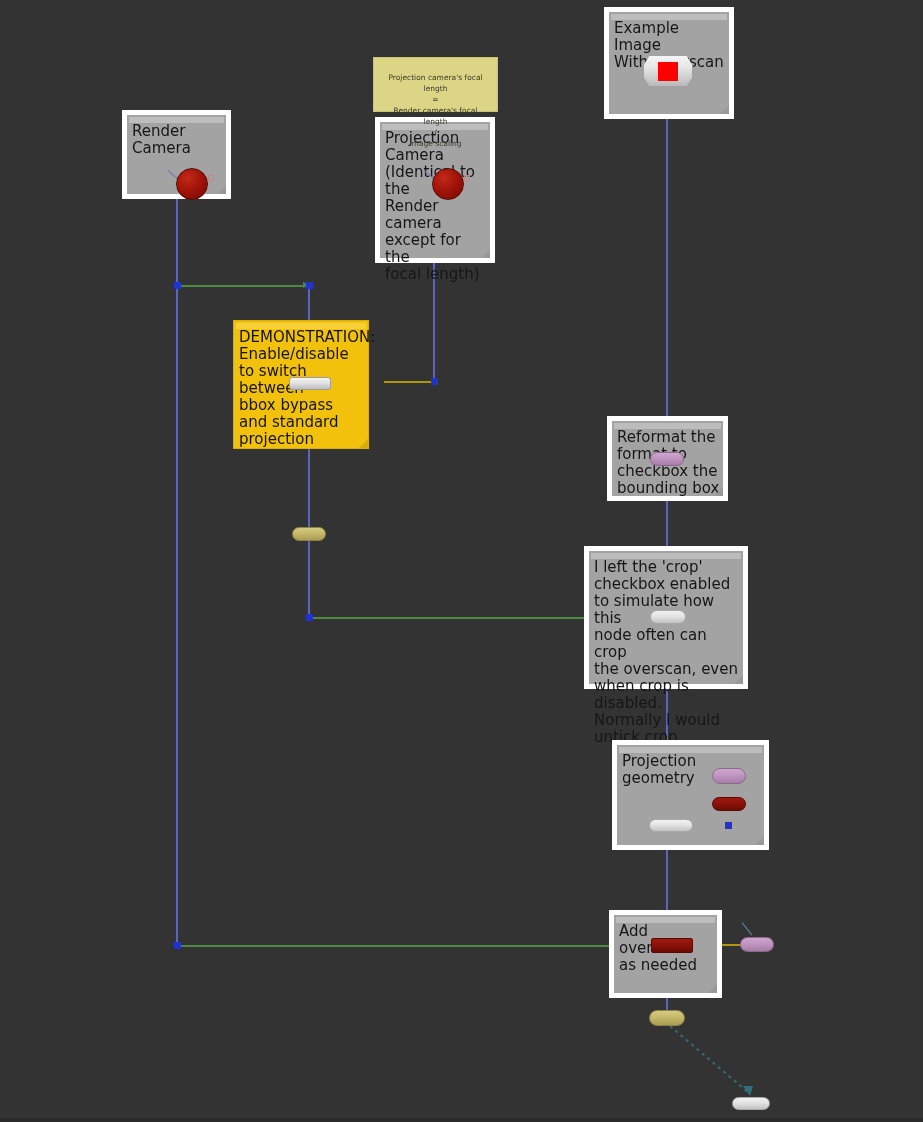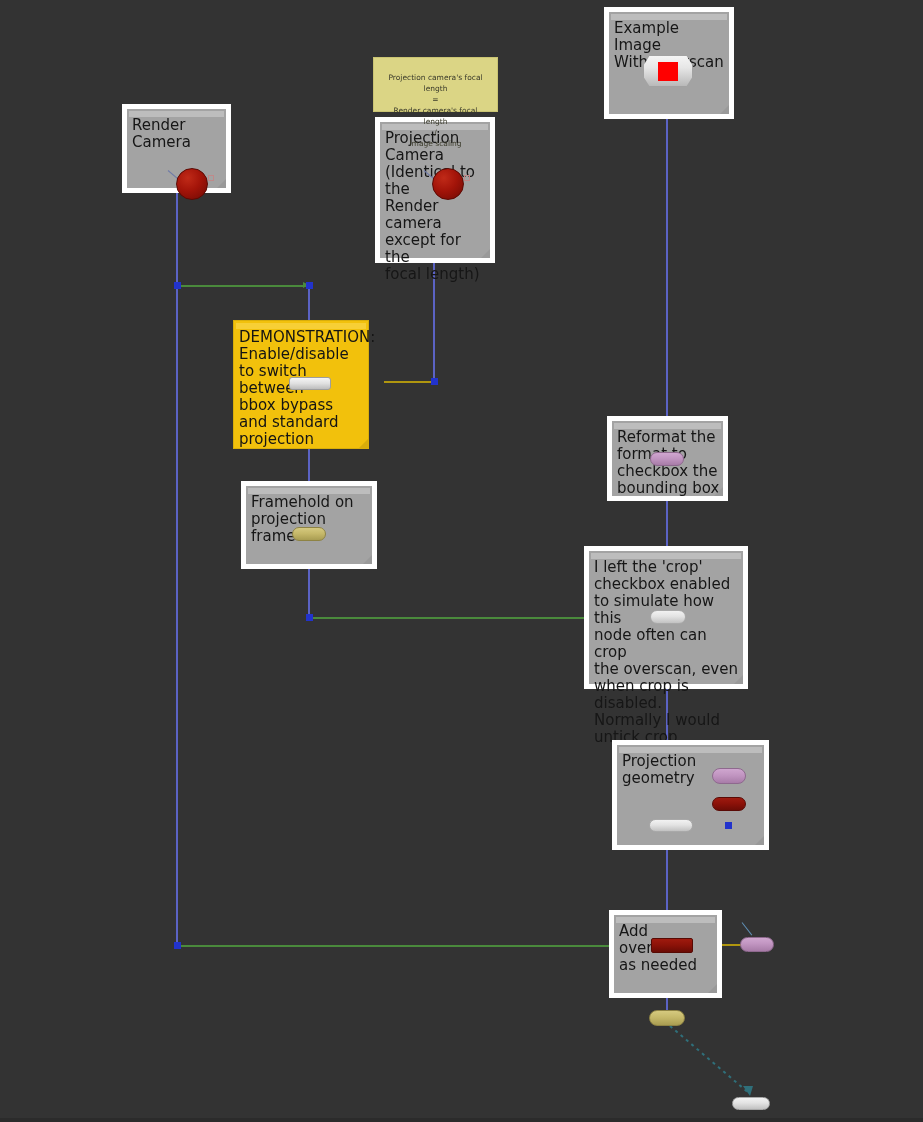--- a/index.html
+++ b/index.html
@@ -250,21 +250,21 @@
 Image scaling</span>
   </div>
 
   <div class="backdrop" style="left:604px; top:7px; width:130px; height:112px;">
     <div class="backdrop-titlebar"></div>
     <div class="backdrop-label">Example Image
 With Overscan</div>
     <div class="backdrop-resize"></div>
   </div>
 
-  <div class="backdrop" style="left:122px; top:104px; width:109px; height:89px;">
+  <div class="backdrop" style="left:122px; top:110px; width:109px; height:89px;">
     <div class="backdrop-titlebar"></div>
     <div class="backdrop-label">Render
 Camera</div>
     <div class="backdrop-resize"></div>
   </div>
 
   <div class="backdrop" style="left:375px; top:117px; width:120px; height:146px;">
     <div class="backdrop-titlebar"></div>
     <div class="backdrop-label">Projection
 Camera
@@ -288,26 +288,20 @@
 
   <div class="backdrop" style="left:607px; top:416px; width:121px; height:85px;">
     <div class="backdrop-titlebar"></div>
     <div class="backdrop-label">Reformat the
 format to
 checkbox the
 bounding box</div>
     <div class="backdrop-resize"></div>
   </div>
 
-  <div class="backdrop" style="left:241px; top:481px; width:136px; height:88px;">
-    <div class="backdrop-titlebar"></div>
-    <div class="backdrop-label">Framehold on
-projection frame</div>
-    <div class="backdrop-resize"></div>
-  </div>
 
   <div class="backdrop" style="left:584px; top:546px; width:164px; height:143px;">
     <div class="backdrop-titlebar"></div>
     <div class="backdrop-label">I left the 'crop'
 checkbox enabled
 to simulate how this
 node often can crop
 the overscan, even
 when crop is disabled.
 Normally I would

